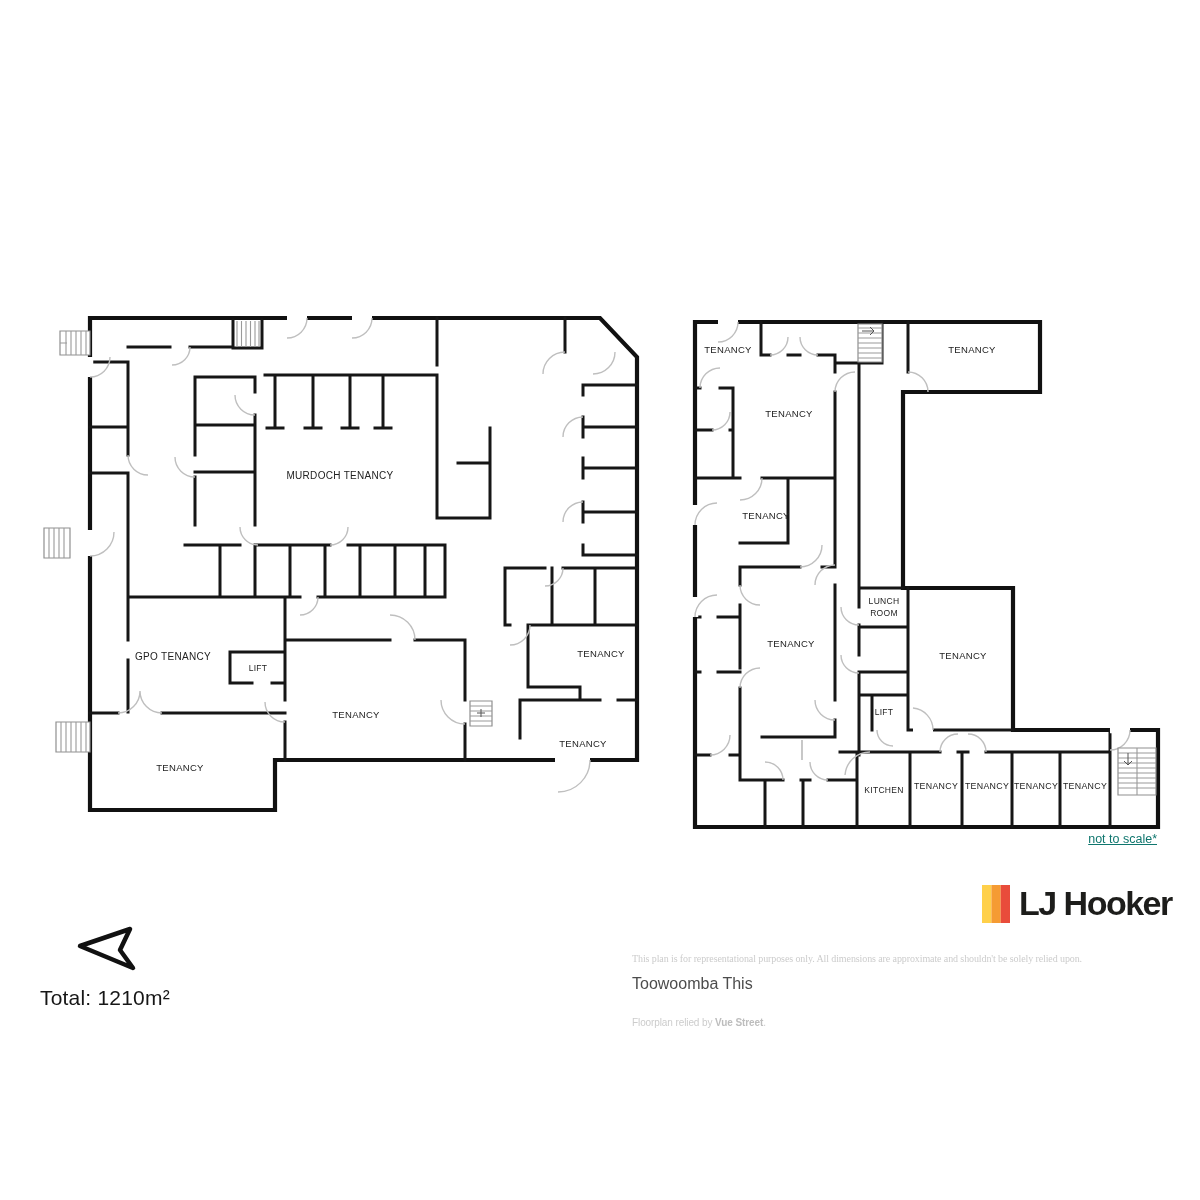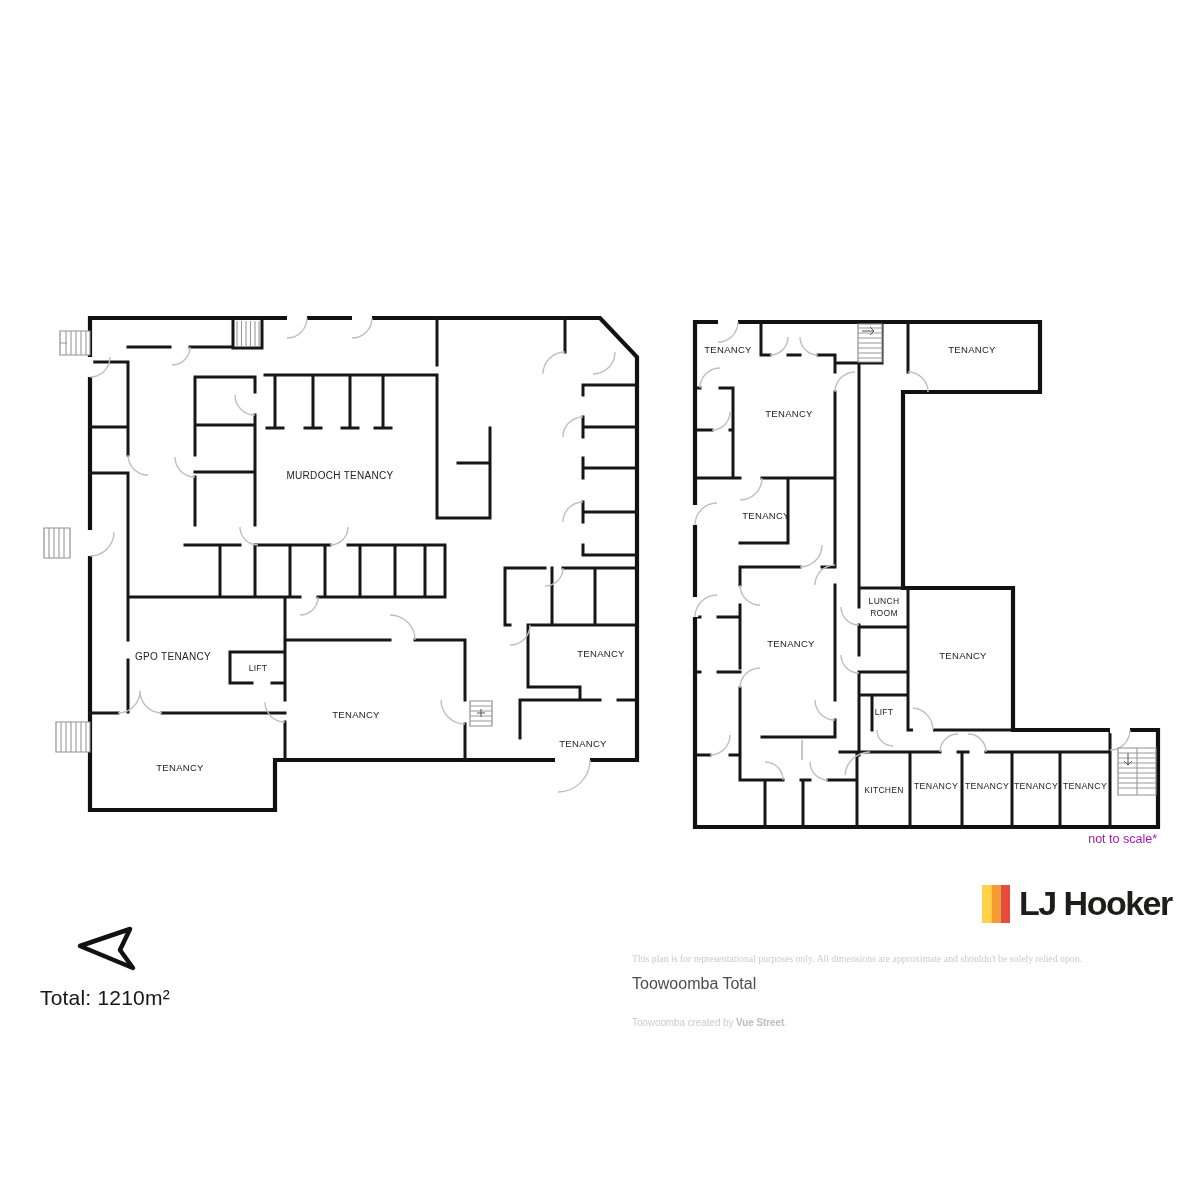--- a/index.html
+++ b/index.html
@@ -14,21 +14,21 @@
   .stair{stroke:#9a9a9a;stroke-width:1.1;fill:none;}
   .stairbox{stroke:#8f8f8f;stroke-width:1.2;fill:#ffffff;}
   .stairmark{stroke:#555;stroke-width:1;fill:none;}
 
   text.rl{font-family:"Liberation Sans",sans-serif;font-size:10px;fill:#222;
           text-anchor:middle;letter-spacing:.3px;}
   text.s9{font-size:9.5px;}
   text.s88{font-size:8.8px;}
   text.sm{font-size:8.5px;}
 
-  .scale-note{position:absolute;right:43px;top:832px;font-size:12.5px;color:#a21caf;}
+  .scale-note{position:absolute;right:43px;top:832px;font-size:12.5px;color:#0f766e;text-decoration:underline;}
 
   .north{position:absolute;left:68px;top:922px;}
   .total{position:absolute;left:40px;top:986px;font-size:21px;color:#161616;letter-spacing:.2px;}
 
   .addr-title{position:absolute;left:632px;top:941px;font-size:30px;font-weight:500;
               color:#3c3c3c;letter-spacing:.2px;white-space:nowrap;}
   .addr-sub{position:absolute;left:632px;top:975px;font-size:16px;color:#4c4c4c;}
   .disc{position:absolute;left:632px;font-size:10px;color:#cccccc;white-space:nowrap;
         letter-spacing:-.1px;}
   .disc1{top:953px;font-family:Liberation Serif, serif;}
@@ -186,23 +186,23 @@
     </g>
   </svg>
 
   <div class="scale-note">not to scale*</div>
 
   <svg class="north" width="80" height="60" viewBox="0 0 80 60">
     <path d="M12,24 L62,7 L52,28 L65,46 Z" fill="#ffffff" stroke="#111" stroke-width="4.5" stroke-linejoin="round"></path>
   </svg>
   <div class="total">Total: 1210m²</div>
 
-  <div class="addr-sub">Toowoomba Total</div>
+  <div class="addr-sub">Toowoomba This</div>
   <div class="disc disc1">This plan is for representational purposes only. All dimensions are approximate and shouldn't be solely relied upon.</div>
-  <div class="disc disc2"><span>Toowoomba created by </span><b>Vue Street</b><span>.</span></div>
+  <div class="disc disc2"><span>Floorplan relied by </span><b>Vue Street</b><span>.</span></div>
 
   <div class="logo">
     <svg class="logo-stripes" width="28" height="38" viewBox="0 0 28 38">
       <rect x="0" y="0" width="9.4" height="38" fill="#FFD04A"></rect>
       <rect x="9.4" y="0" width="9.3" height="38" fill="#F59B33"></rect>
       <rect x="18.7" y="0" width="9.3" height="38" fill="#E94C3B"></rect>
     </svg>
     <span class="logo-word">LJ Hooker</span>
   </div>
 

